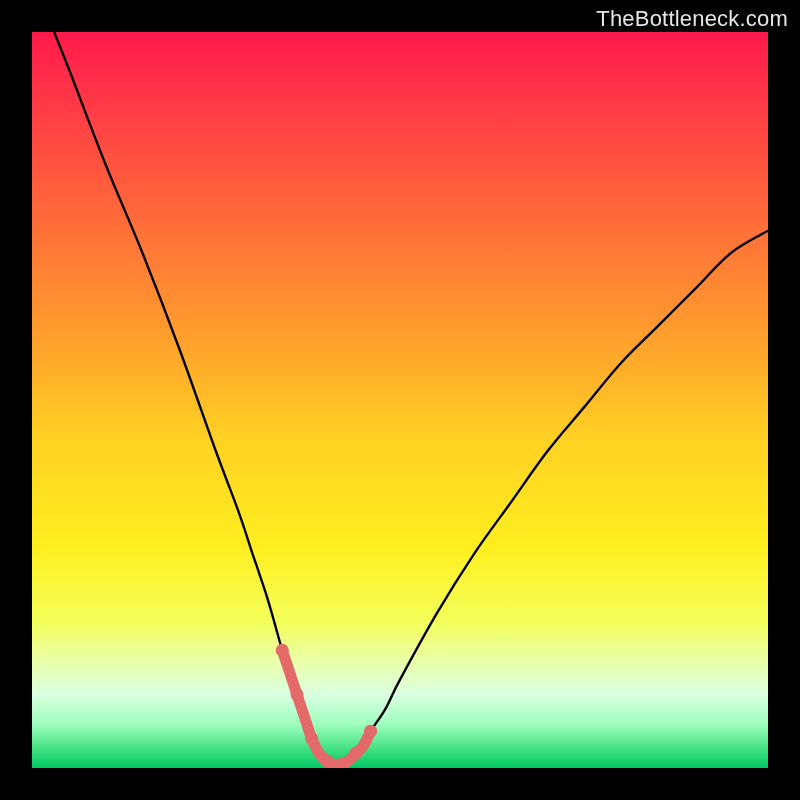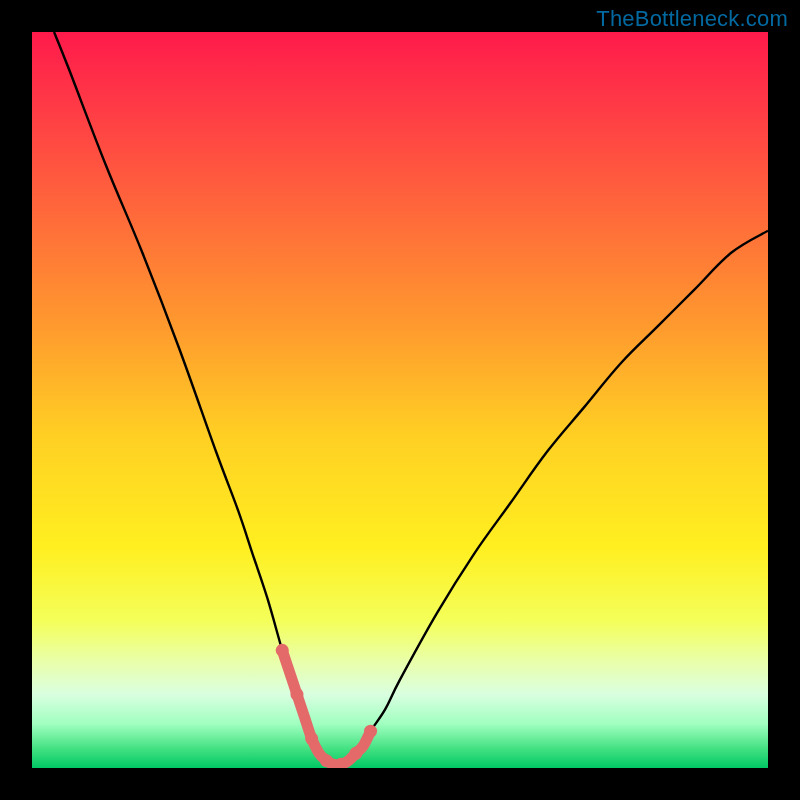--- a/index.html
+++ b/index.html
@@ -23,21 +23,21 @@
     position: absolute;
     top: 32px;
     left: 32px;
     width: 736px;
     height: 736px;
   }
   .watermark {
     position: absolute;
     top: 6px;
     right: 12px;
-    color: #0369a1;
+    color: #e5e5e5;
     font-size: 22px;
     font-weight: 500;
     letter-spacing: 0.2px;
     user-select: none;
   }
   svg { display: block; }
 </style>
 </head>
 <body>
 

